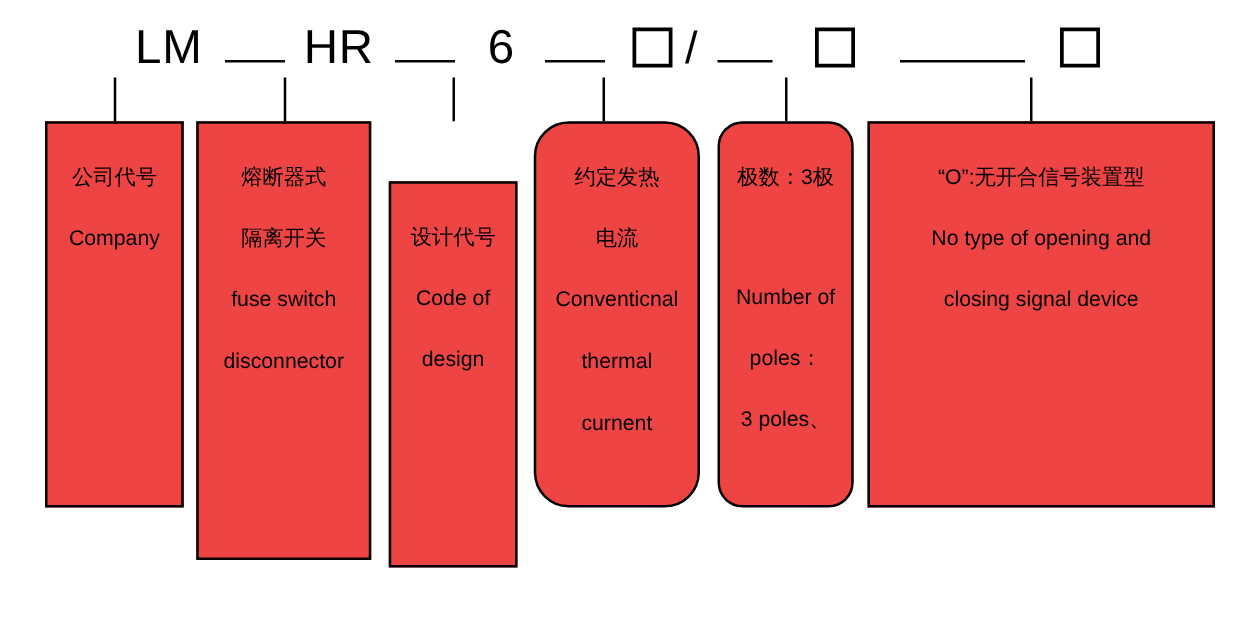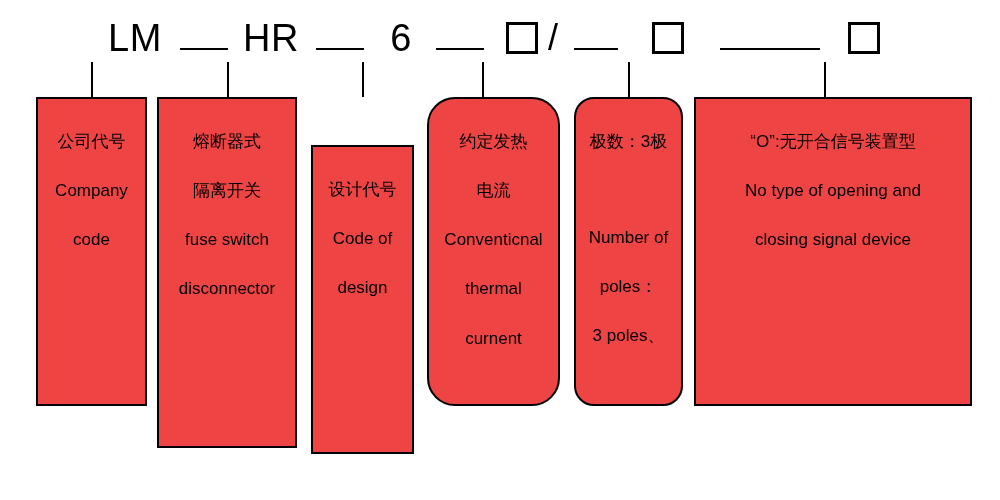--- a/index.html
+++ b/index.html
@@ -127,21 +127,20 @@
   <div class="connector" style="left:227px; top:62px; height:35px;"></div>
   <div class="connector" style="left:362px; top:62px; height:35px;"></div>
   <div class="connector" style="left:482px; top:62px; height:35px;"></div>
   <div class="connector" style="left:628px; top:62px; height:35px;"></div>
   <div class="connector" style="left:824px; top:62px; height:35px;"></div>
 
   <div class="box" style="left:36px; top:97px; width:111px; height:309px;">
     <div class="box-text">
       <span class="t-line cn">公司代号</span>
       <span class="t-line">Company</span>
-      <span class="t-line">code</span>
     </div>
   </div>
 
   <div class="box" style="left:157px; top:97px; width:140px; height:351px;">
     <div class="box-text">
       <span class="t-line cn">熔断器式</span>
       <span class="t-line cn">隔离开关</span>
       <span class="t-line">fuse switch</span>
       <span class="t-line">disconnector</span>
     </div>

